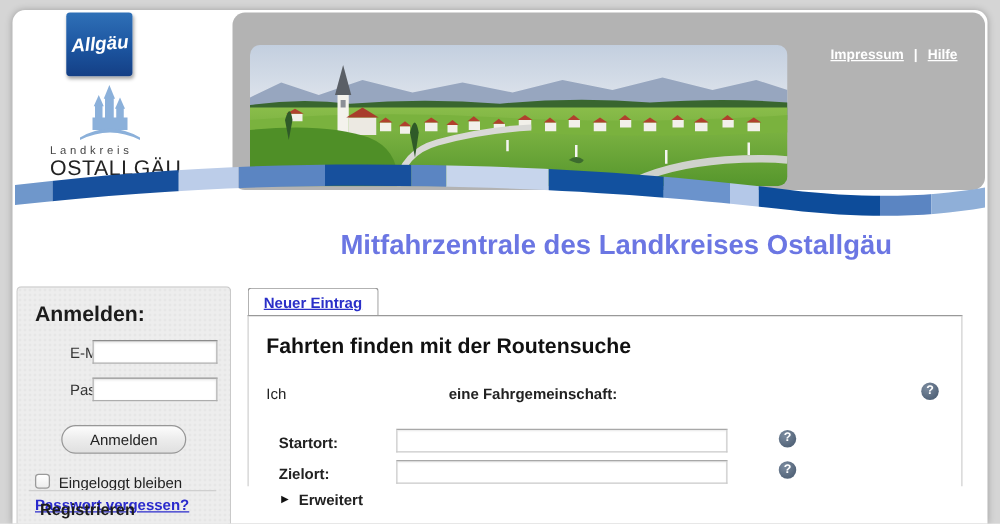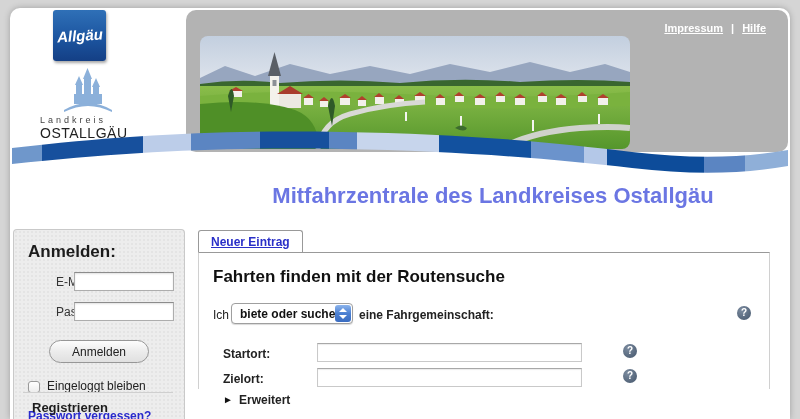--- a/index.html
+++ b/index.html
@@ -5,56 +5,56 @@
   * { margin:0; padding:0; box-sizing:border-box; }
   html,body { width:800px; height:419px; overflow:hidden; }
   body { background:#d5d5d5; font-family:"Liberation Sans", sans-serif; position:relative; }
 
   .container { position:absolute; left:10px; top:8px; width:780px; height:411px;
     background:#ffffff; border-radius:10px 10px 0 0; box-shadow:0 0 6px rgba(0,0,0,.25); }
 
   
   .header-panel { position:absolute; left:176px; top:2px; width:602px; height:142px;
     background:#b3b3b3; border-radius:10px; }
-  .header-links { position:absolute; right:22px; top:12px; font-size:11px; font-weight:bold; color:#fff; }
+  .header-links { position:absolute; right:22px; top:28px; font-size:11px; font-weight:bold; color:#fff; }
   .header-links a { color:#fff; text-decoration:underline; cursor:pointer; }
   .header-links .sep { margin:0 8px; text-decoration:none; }
   .photo { position:absolute; left:14px; top:26px; width:430px; height:113px; display:block; }
 
   .allgaeu-logo { position:absolute; left:43px; top:2px; width:53px; height:51px;
     background:linear-gradient(180deg,#2f70b7 0%, #1c55a0 55%, #143f85 100%);
     border-radius:3px; box-shadow:1px 2px 3px rgba(0,0,0,.35);
     display:flex; align-items:center; justify-content:center; cursor:pointer; }
   .allgaeu-logo span { color:#fff; font-size:15px; font-weight:bold; font-style:italic;
     transform:rotate(-4deg); letter-spacing:0; }
   .landkreis-logo { position:absolute; left:30px; top:58px; width:130px; text-align:left; cursor:pointer; }
   .landkreis-logo svg { display:block; margin-left:22px; }
   .lk-line1 { font-size:9px; letter-spacing:3px; color:#444; margin-top:1px; }
-  .lk-line2 { font-size:14px; color:#222; letter-spacing:.5px; }
+  .lk-line2 { font-size:17px; color:#222; letter-spacing:.5px; }
 
   .ribbon { position:absolute; left:2px; top:120px; width:776px; height:48px; display:block; }
 
   .site-title { position:absolute; left:186px; top:175px; width:594px; text-align:center;
     font-size:22px; font-weight:bold; color:#6b76e3; }
 
   
   .sidebar { position:absolute; left:3px; top:221px; width:172px; height:190px;
     background:#ededed; border:1px solid #c9c9c9; border-radius:4px 4px 0 0; border-bottom:none;
     background-image:radial-gradient(#e4e4e4 1px, transparent 1px); background-size:4px 4px; }
   .login-heading { font-size:17px; font-weight:bold; color:#1c1c1c; margin:12px 0 10px 14px; }
   .form-row { position:relative; height:26px; margin:0 10px 4px 14px; }
   .form-row label { font-size:12px; color:#333; line-height:20px;margin-left:28px; }
   .form-row input { position:absolute; right:0; top:0; width:100px; height:19px;
     border:1px solid #adadad; border-top-color:#8c8c8c; background:#fff;
     box-shadow:inset 0 1px 2px rgba(0,0,0,.12); font-size:12px; padding:0 3px; }
   .login-btn { display:block; margin:12px auto 16px auto; width:100px; height:23px;
     border:1px solid #979797; border-radius:12px;
     background:linear-gradient(180deg,#fdfdfd,#ececec 50%,#e0e0e0);
     font-size:12px; color:#222; font-family:"Liberation Sans",sans-serif; cursor:pointer; }
-  .remember-row { display:flex; align-items:flex-end; margin:12px 0 16px 14px; }
+  .remember-row { display:flex; align-items:flex-start; margin:12px 0 4px 14px; }
   .checkbox { width:12px; height:12px; border:1px solid #9a9a9a; border-radius:3px;
     background:linear-gradient(180deg,#fff,#ededed); cursor:pointer; }
   .remember-label { font-size:12px; color:#222; margin-left:7px; }
   .forgot-link { display:block; margin:4px 0 0 14px; font-size:12px; font-weight:bold;
     color:#2a2acc; text-decoration:underline; cursor:pointer; }
   .sidebar-divider { position:absolute; left:13px; top:384px; width:150px; height:1px; background:#cfcfcf; }
   .register-heading { position:absolute; left:22px; top:392px; font-size:13px; font-weight:bold; color:#1c1c1c; }
 
   
   .main-panel { position:absolute; left:188px; top:244px; width:572px; height:137px;
@@ -269,27 +269,20 @@
 
   <div class="tabs">
     <div class="tab inactive">Neuer Eintrag</div>
   </div>
 
   <main class="main-panel">
     <h2 class="content-heading">Fahrten finden mit der Routensuche</h2>
 
     <div class="frow frow-select">
       <span class="txt ich">Ich</span>
-      <div class="select">
-        <span class="sel-label">biete oder suche</span>
-        <div class="sel-cap">
-          <div class="up"></div>
-            <div class="down"></div>
-        </div>
-      </div>
       <span class="txt suffix">eine Fahrgemeinschaft:</span>
       <div class="help-icon" style="right:18px; top:3px;">?</div>
     </div>
 
     <div class="frow frow-input" style="margin-top:9px;">
       <label>Startort:</label>
       <input type="text" value="" style="">
       <div class="help-icon" style="left:424px; top:2px;">?</div>
     </div>
 

